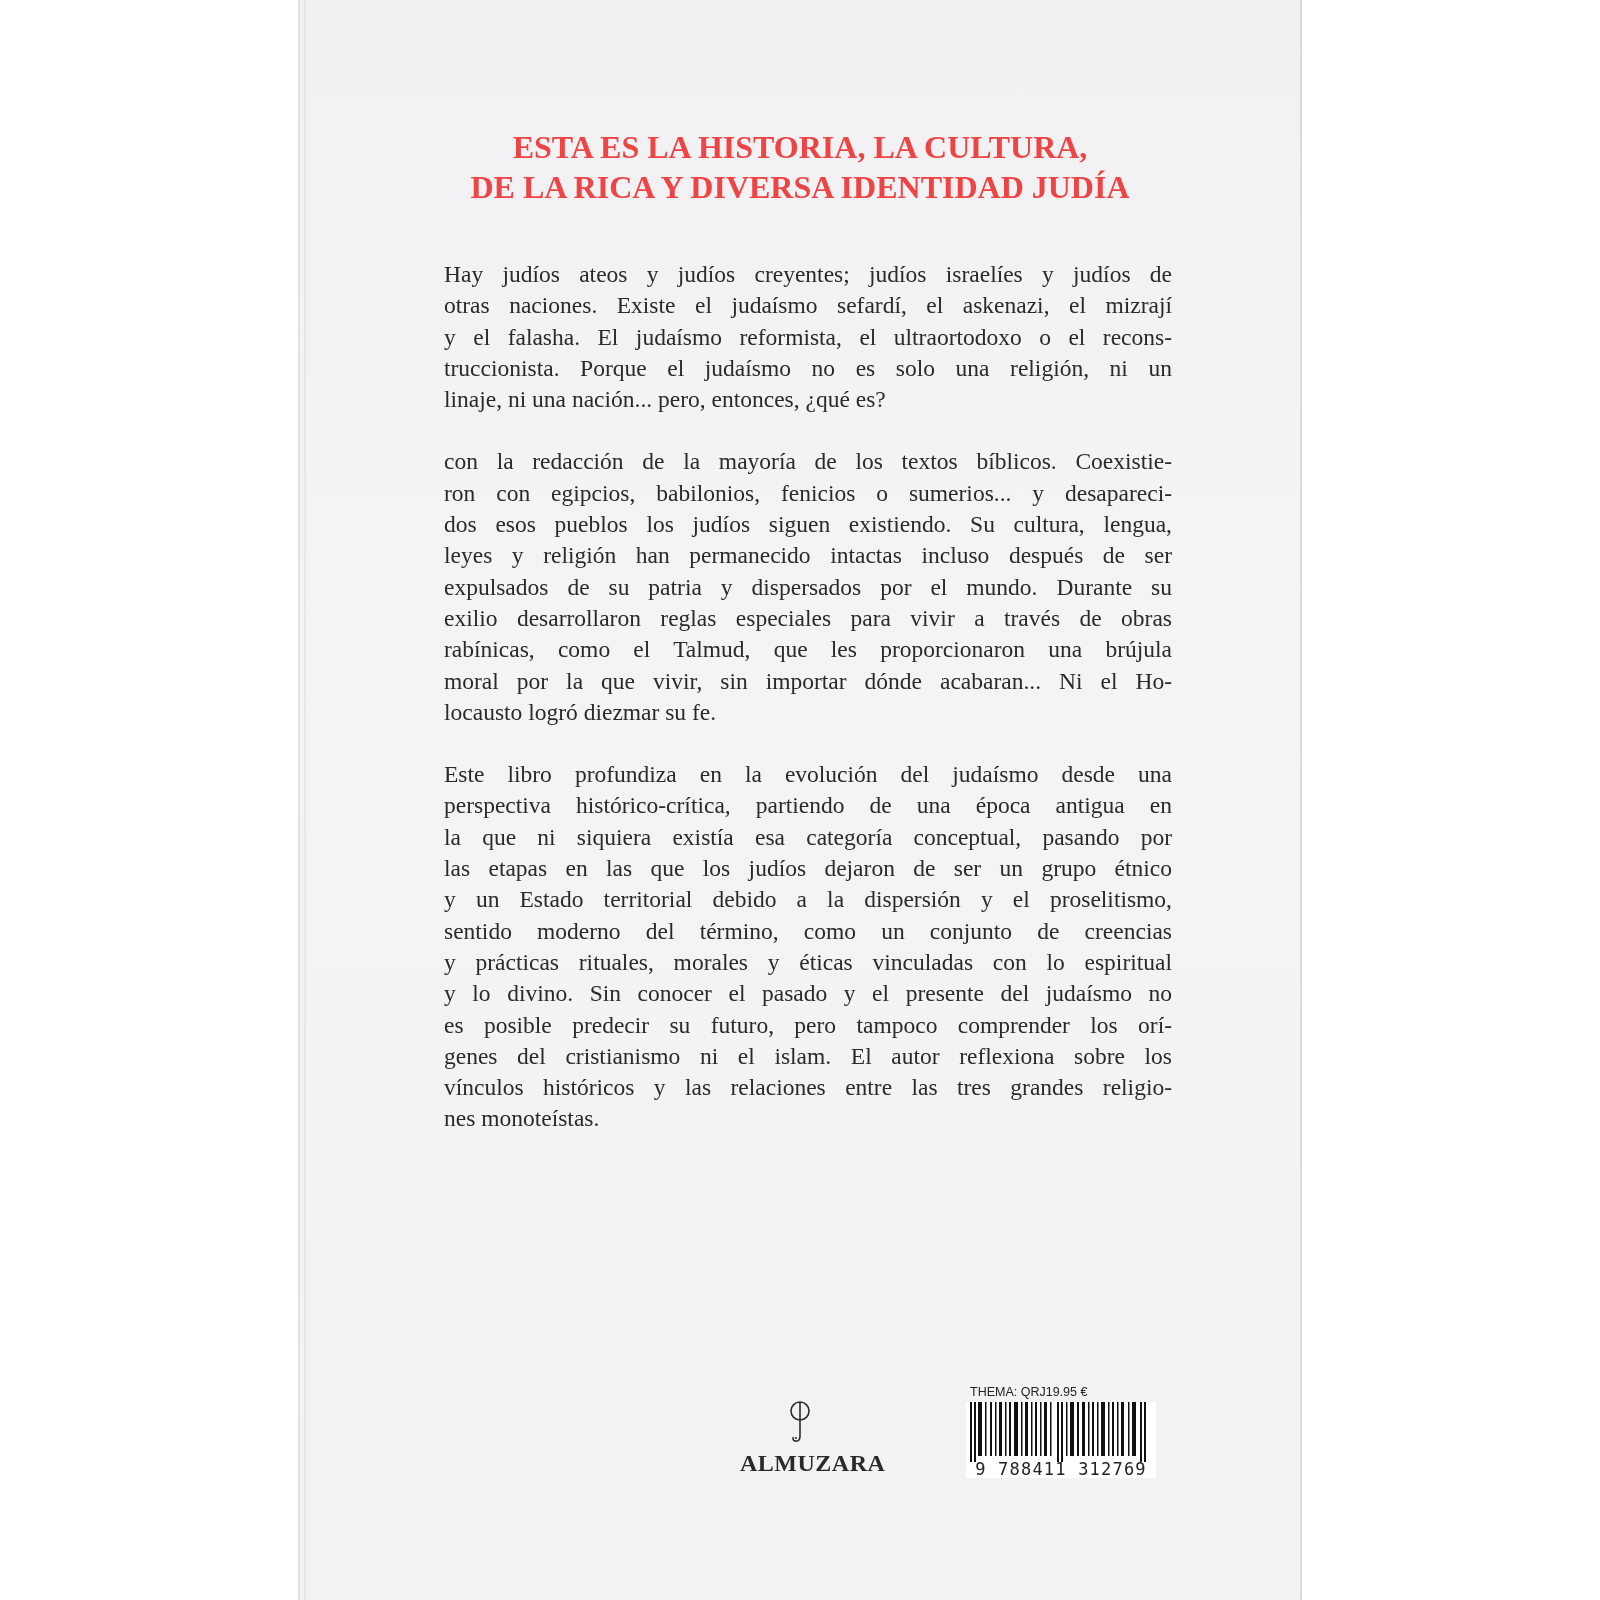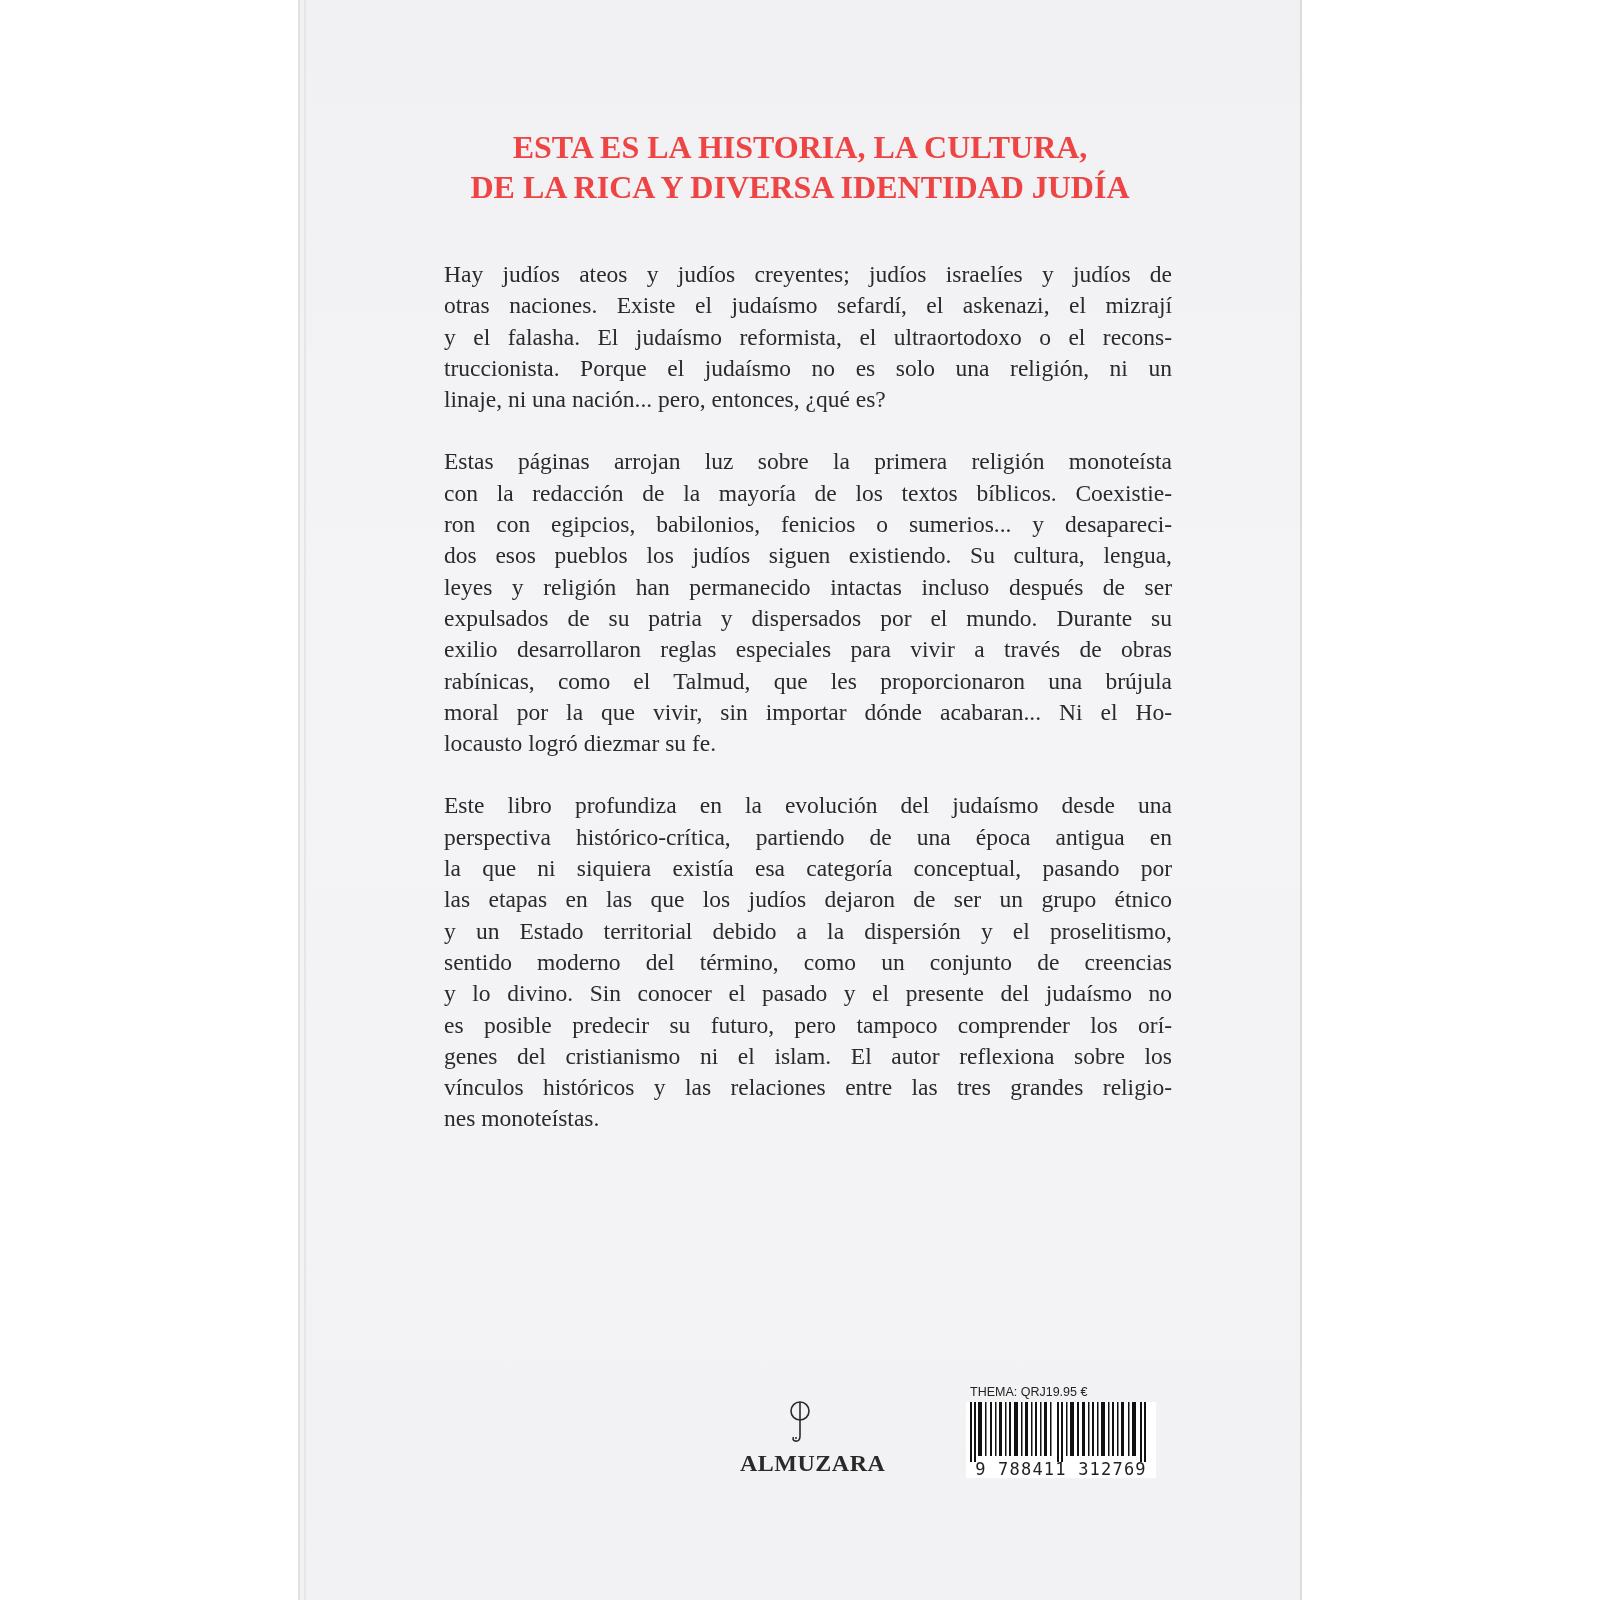--- a/index.html
+++ b/index.html
@@ -129,38 +129,38 @@
 
 <div class="body-text">
   <div class="para">
     <span class="line">Hay judíos ateos y judíos creyentes; judíos israelíes y judíos de</span>
     <span class="line">otras naciones. Existe el judaísmo sefardí, el askenazi, el mizrají</span>
     <span class="line">y el falasha. El judaísmo reformista, el ultraortodoxo o el recons-</span>
     <span class="line">truccionista. Porque el judaísmo no es solo una religión, ni un</span>
     <span class="line last">linaje, ni una nación... pero, entonces, ¿qué es?</span>
   </div>
   <div class="para">
-    <span class="line">Estas páginas arrojan luz sobre la primera religión monoteísta</span>
     <span class="line">con la redacción de la mayoría de los textos bíblicos. Coexistie-</span>
     <span class="line">ron con egipcios, babilonios, fenicios o sumerios... y desapareci-</span>
     <span class="line">dos esos pueblos los judíos siguen existiendo. Su cultura, lengua,</span>
     <span class="line">leyes y religión han permanecido intactas incluso después de ser</span>
     <span class="line">expulsados de su patria y dispersados por el mundo. Durante su</span>
     <span class="line">exilio desarrollaron reglas especiales para vivir a través de obras</span>
     <span class="line">rabínicas, como el Talmud, que les proporcionaron una brújula</span>
     <span class="line">moral por la que vivir, sin importar dónde acabaran... Ni el Ho-</span>
     <span class="line last">locausto logró diezmar su fe.</span>
   </div>
   <div class="para">
     <span class="line">Este libro profundiza en la evolución del judaísmo desde una</span>
     <span class="line">perspectiva histórico-crítica, partiendo de una época antigua en</span>
     <span class="line">la que ni siquiera existía esa categoría conceptual, pasando por</span>
     <span class="line">las etapas en las que los judíos dejaron de ser un grupo étnico</span>
     <span class="line">y un Estado territorial debido a la dispersión y el proselitismo,</span>
     <span class="line">sentido moderno del término, como un conjunto de creencias</span>
+    <span class="line">y prácticas rituales, morales y éticas vinculadas con lo espiritual</span>
     <span class="line">y lo divino. Sin conocer el pasado y el presente del judaísmo no</span>
     <span class="line">es posible predecir su futuro, pero tampoco comprender los orí-</span>
     <span class="line">genes del cristianismo ni el islam. El autor reflexiona sobre los</span>
     <span class="line">vínculos históricos y las relaciones entre las tres grandes religio-</span>
     <span class="line last">nes monoteístas.</span>
   </div>
 </div>
 
 <div class="publisher">
   <svg class="publisher-logo" viewBox="0 0 30 48">

